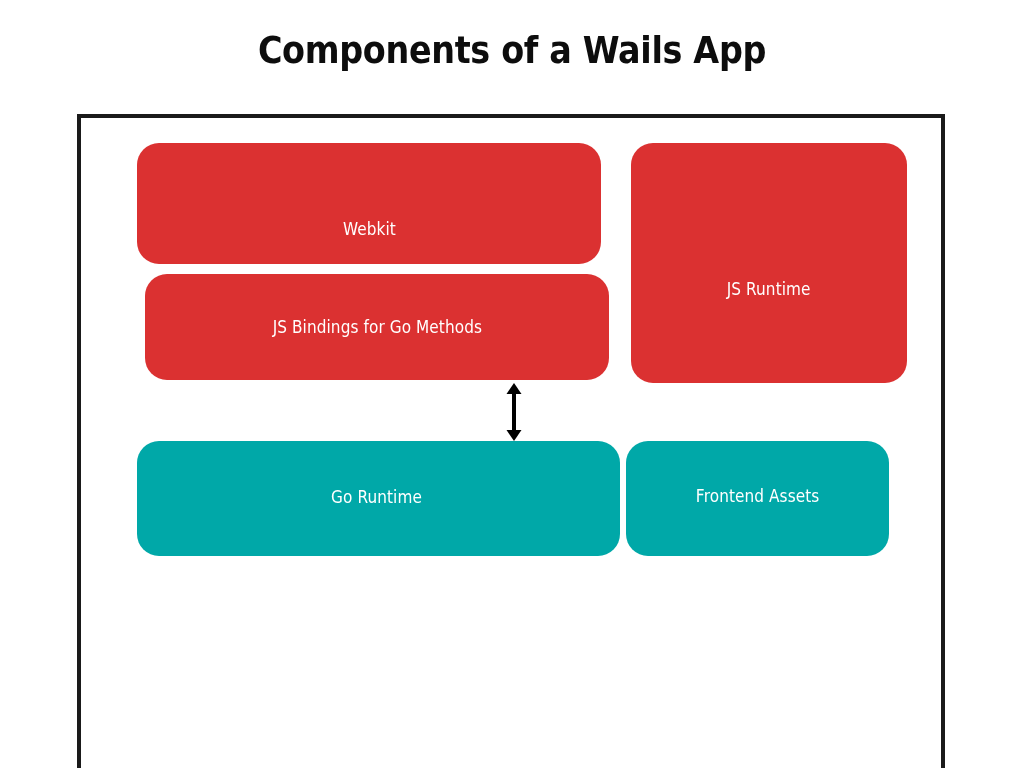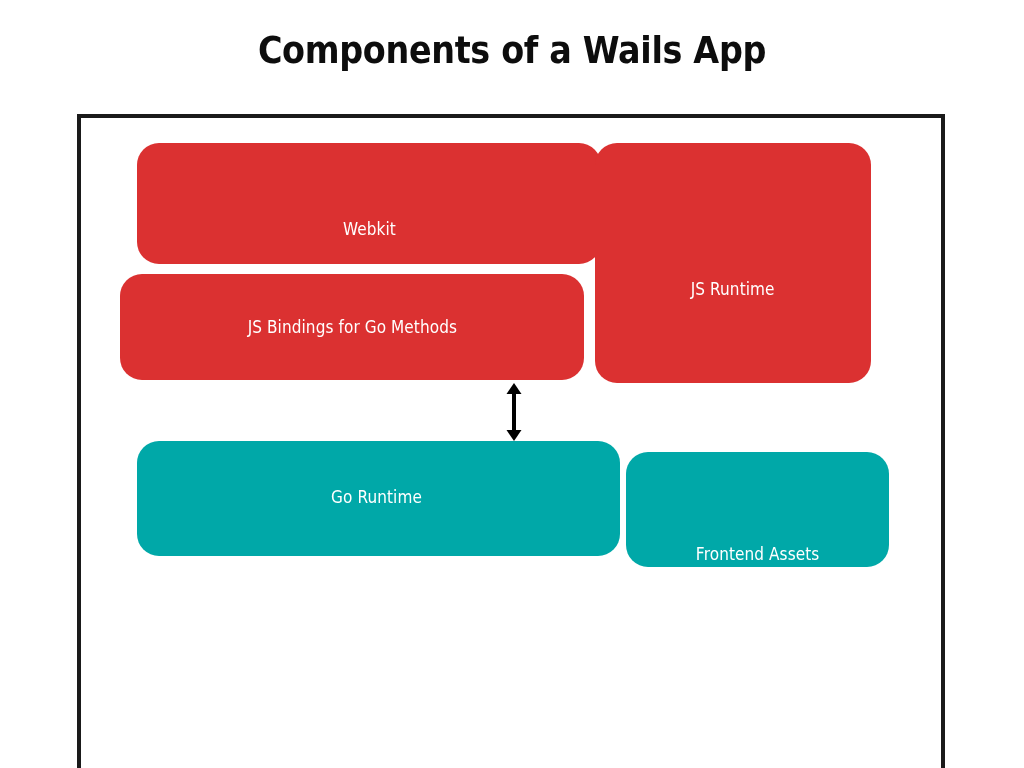--- a/index.html
+++ b/index.html
@@ -75,29 +75,29 @@
   
   .tier-frontend { background: #db3131; }
   
   .tier-backend  { background: #00a8a8; }
 
   
   
   #box-webkit           { left:  56px; top:  25px; width: 464px; height: 121px; }
   #box-webkit .box-label{ position: relative; top: 25px; }
 
-  #box-js-bindings      { left:  39px; top: 156px; width: 464px; height: 106px; align-items: center; }
+  #box-js-bindings      { left:  64px; top: 156px; width: 464px; height: 106px; align-items: center; }
 
-  #box-js-runtime       { left: 514px; top:  25px; width: 276px; height: 240px; }
+  #box-js-runtime       { left: 550px; top:  25px; width: 276px; height: 240px; }
   #box-js-runtime .box-label { position: relative; top: 26px; }
 
   #box-go-runtime       { left:  56px; top: 323px; width: 483px; height: 115px; text-align: center; }
   #box-go-runtime .box-label { position: relative; left: -2px; top: -2px; }
 
-  #box-frontend-assets  { left: 545px; top: 334px; width: 263px; height: 115px; align-items: flex-end; }
+  #box-frontend-assets  { left: 545px; top: 323px; width: 263px; height: 115px; }
   #box-frontend-assets .box-label { position: relative; top: -3px; }
 
   #box-go-app-code      { left:  56px; top: 450px; width: 808px; height: 112px; }
   #box-go-app-code .box-label { position: relative; top: -1px; }
 
   
   #bridge-arrow {
     position: absolute;
     left: 425px;   
     top: 265px;    

